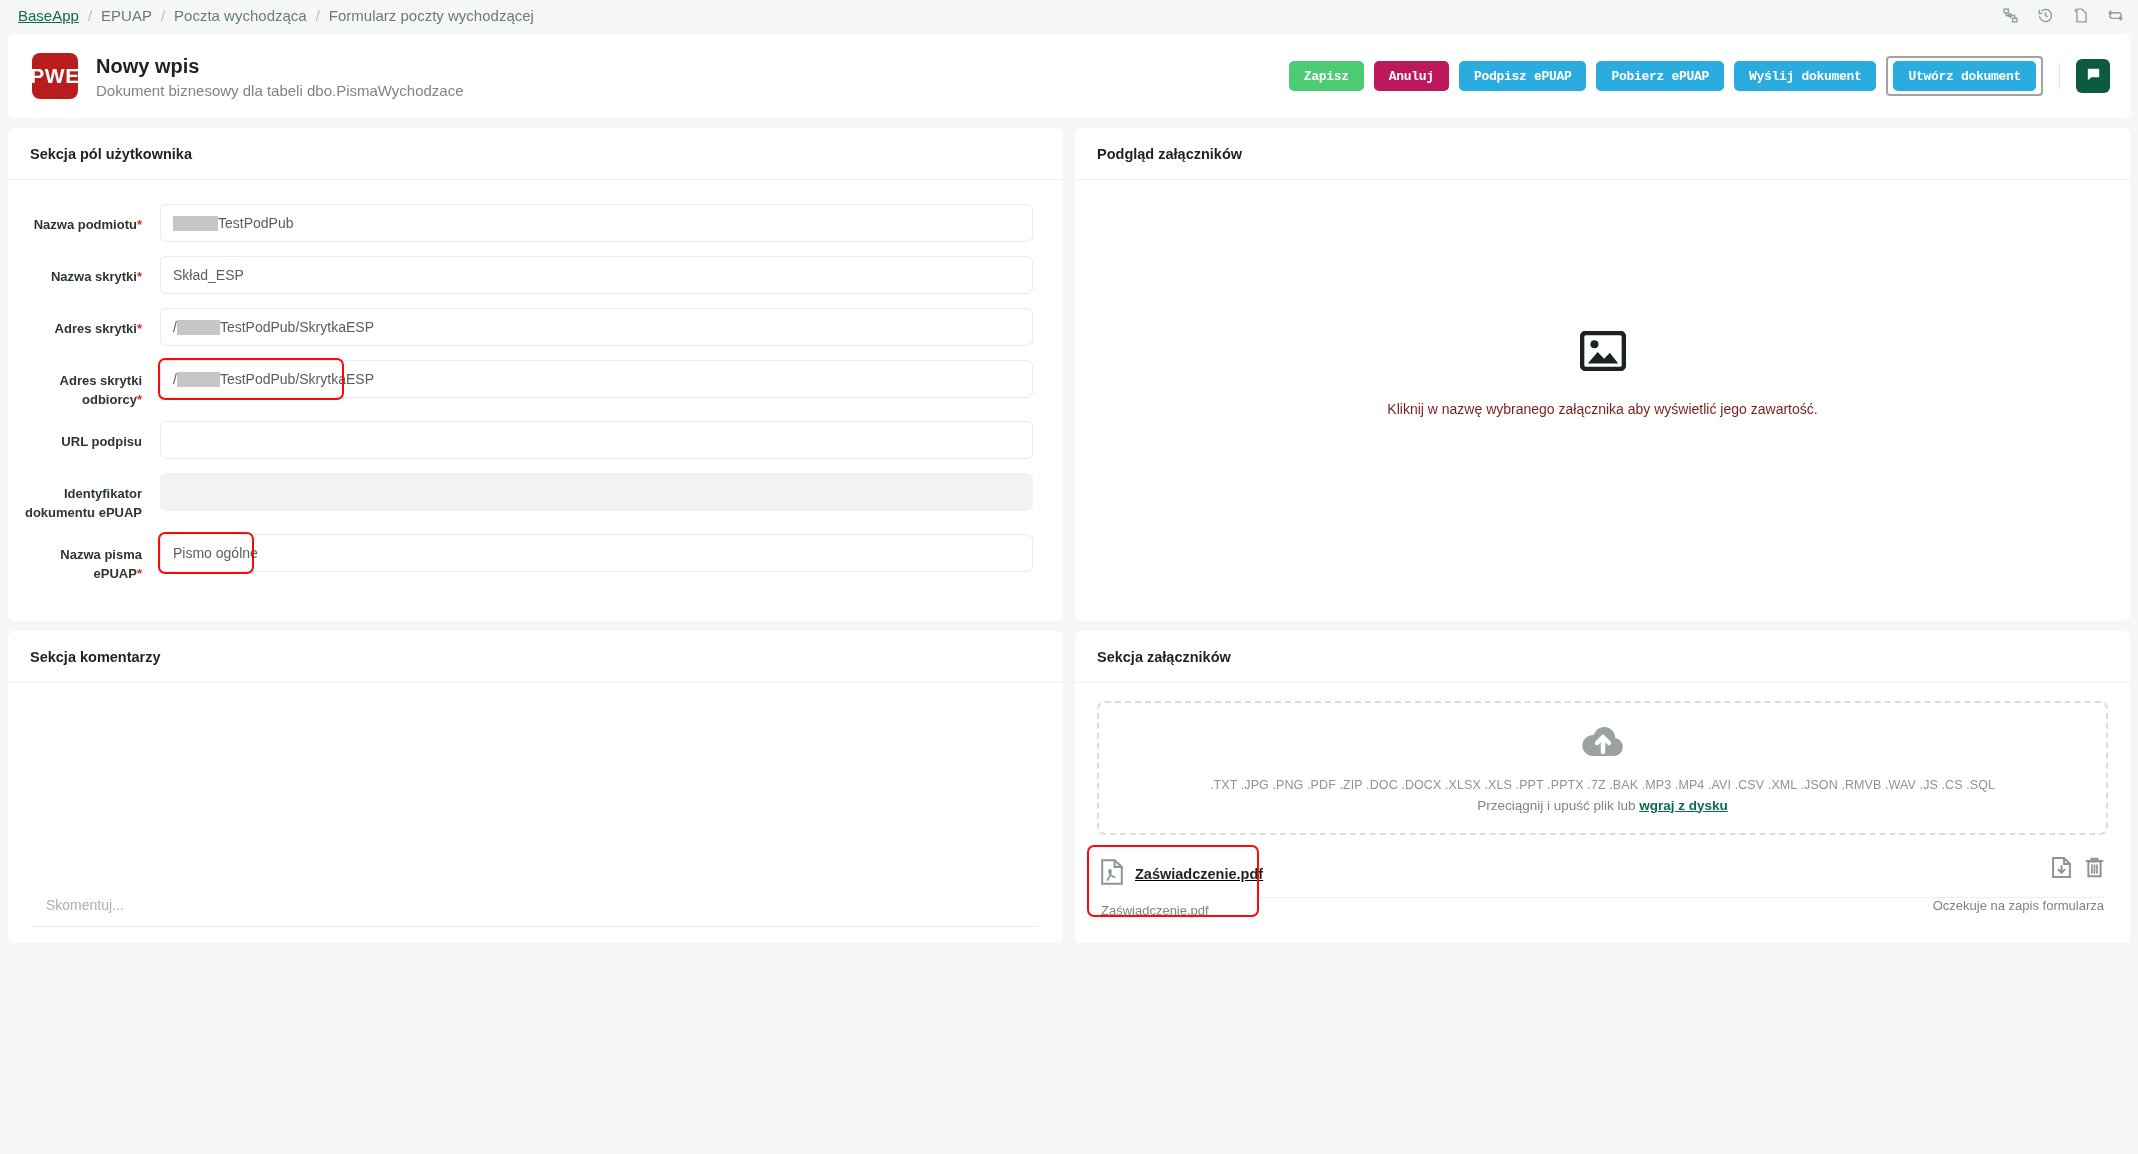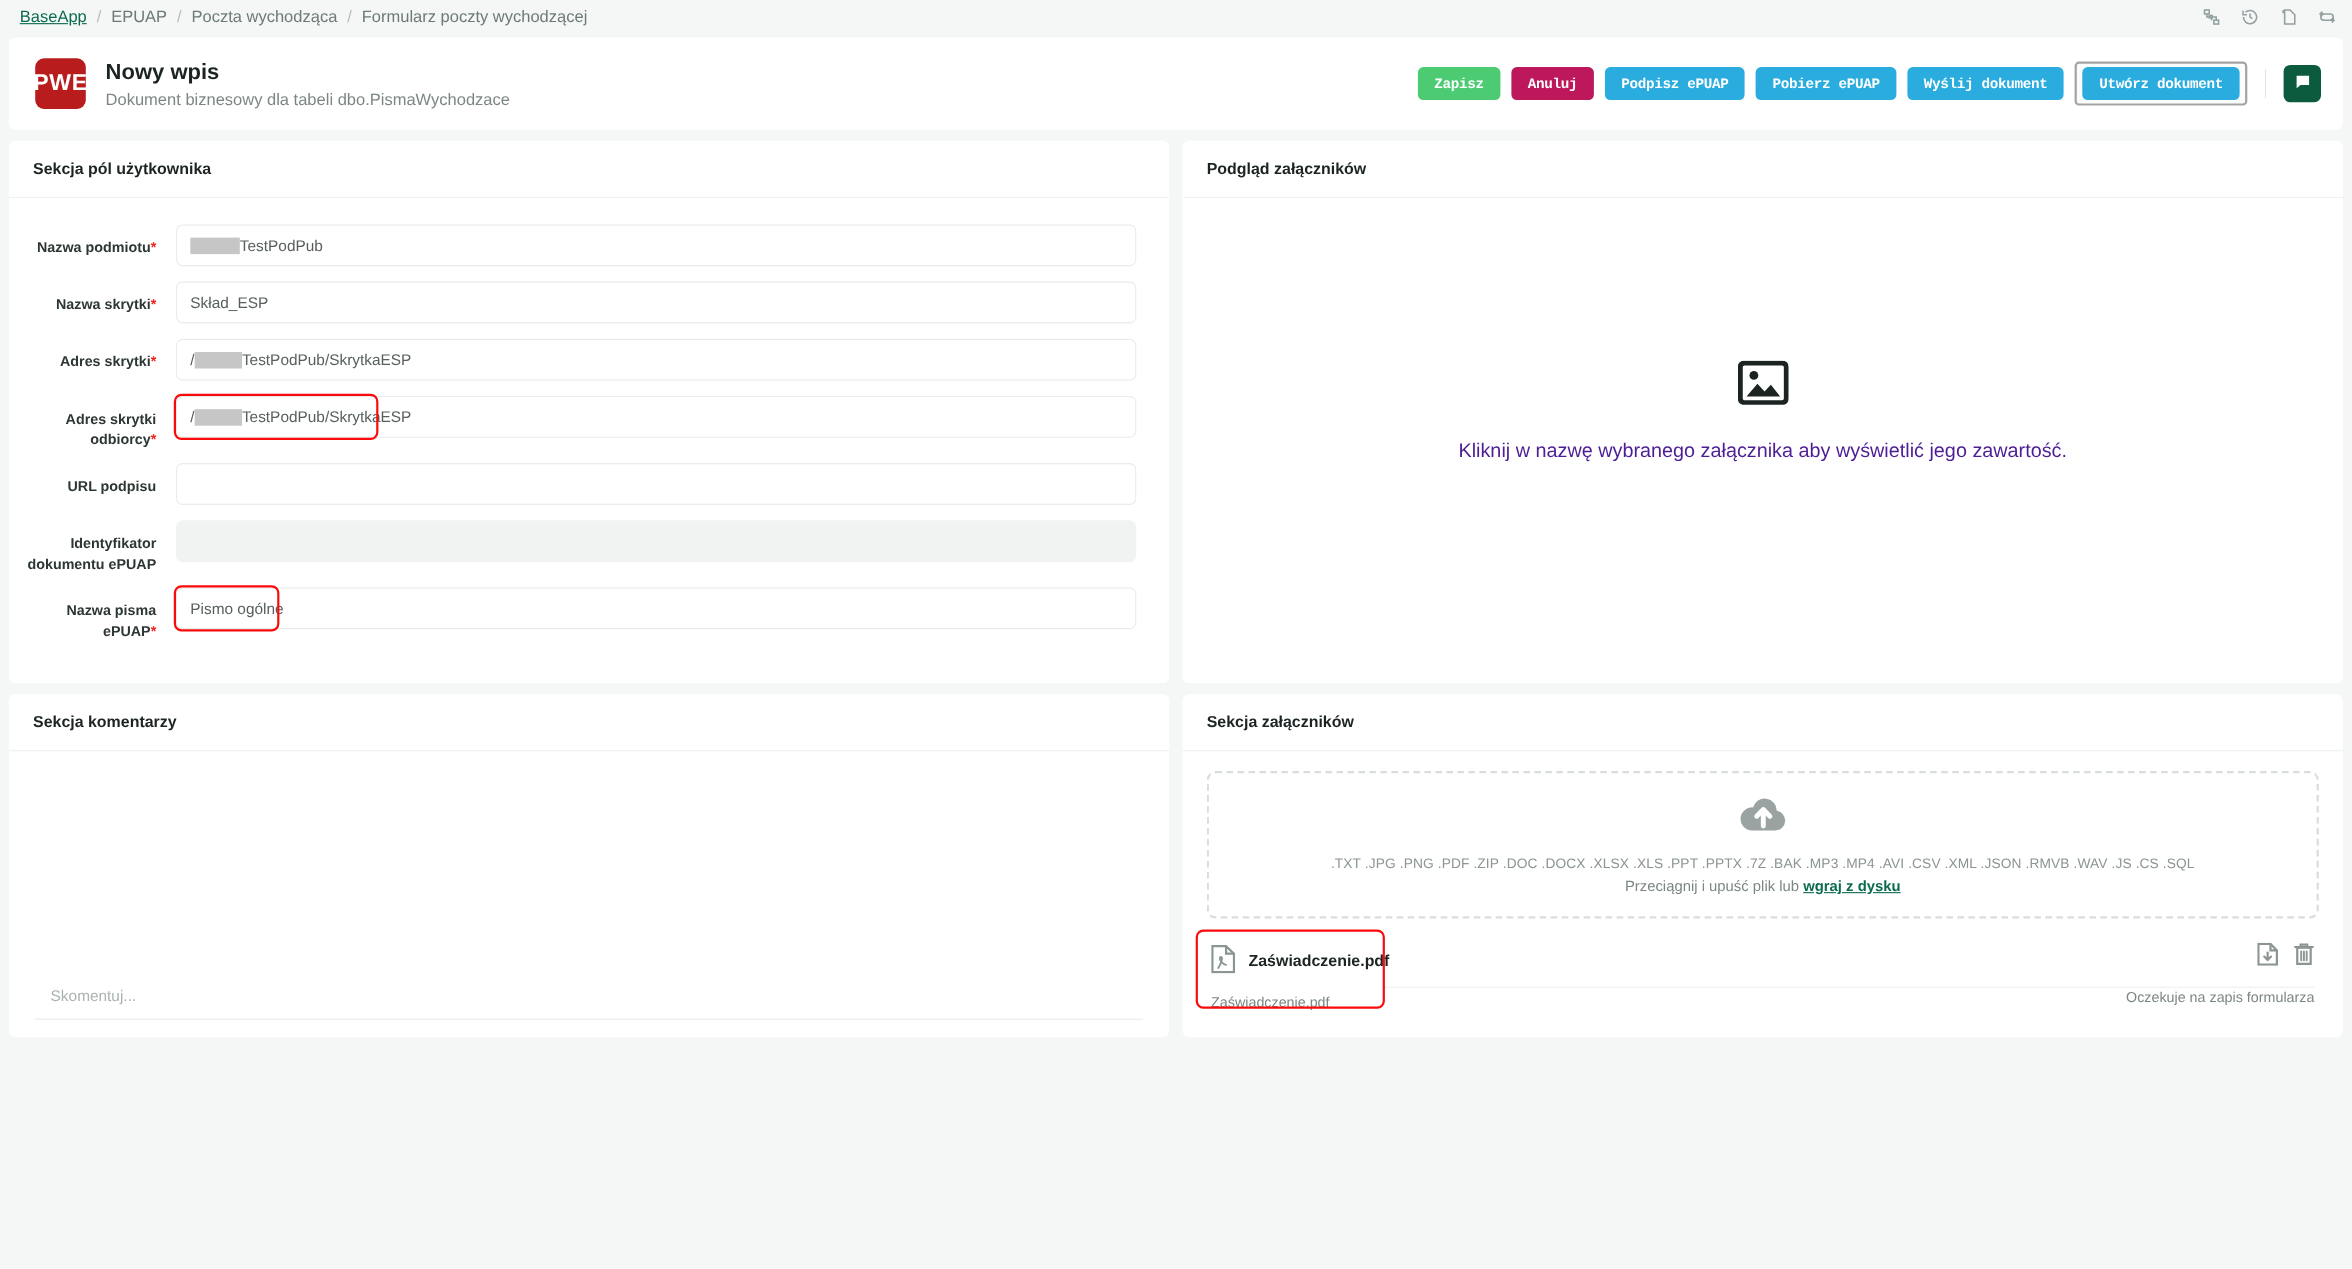--- a/index.html
+++ b/index.html
@@ -225,22 +225,22 @@
 
   
   .preview-body {
     height: 387px;
     display: flex;
     flex-direction: column;
     align-items: center;
     justify-content: center;
   }
   .preview-text {
-    font-size: 18px;
-    color: #4c1d95;
+    font-size: 14px;
+    color: #7f1d1d;
     margin-top: 26px;
   }
 
   
   .comments-body {
     height: 260px;
     display: flex;
     flex-direction: column;
     justify-content: flex-end;
     padding: 0 24px 0 24px;
@@ -292,20 +292,21 @@
     display: flex;
     align-items: flex-start;
     position: relative;
     padding: 0 4px;
   }
   .file-main {
     display: flex;
     flex-direction: column;
     position: relative;
     width: 144px;
+    text-decoration: underline;
   }
   .file-top {
     display: flex;
     align-items: center;
     gap: 12px;
     height: 34px;
   }
   .file-name {
     font-size: 14.5px;
     font-weight: bold;

